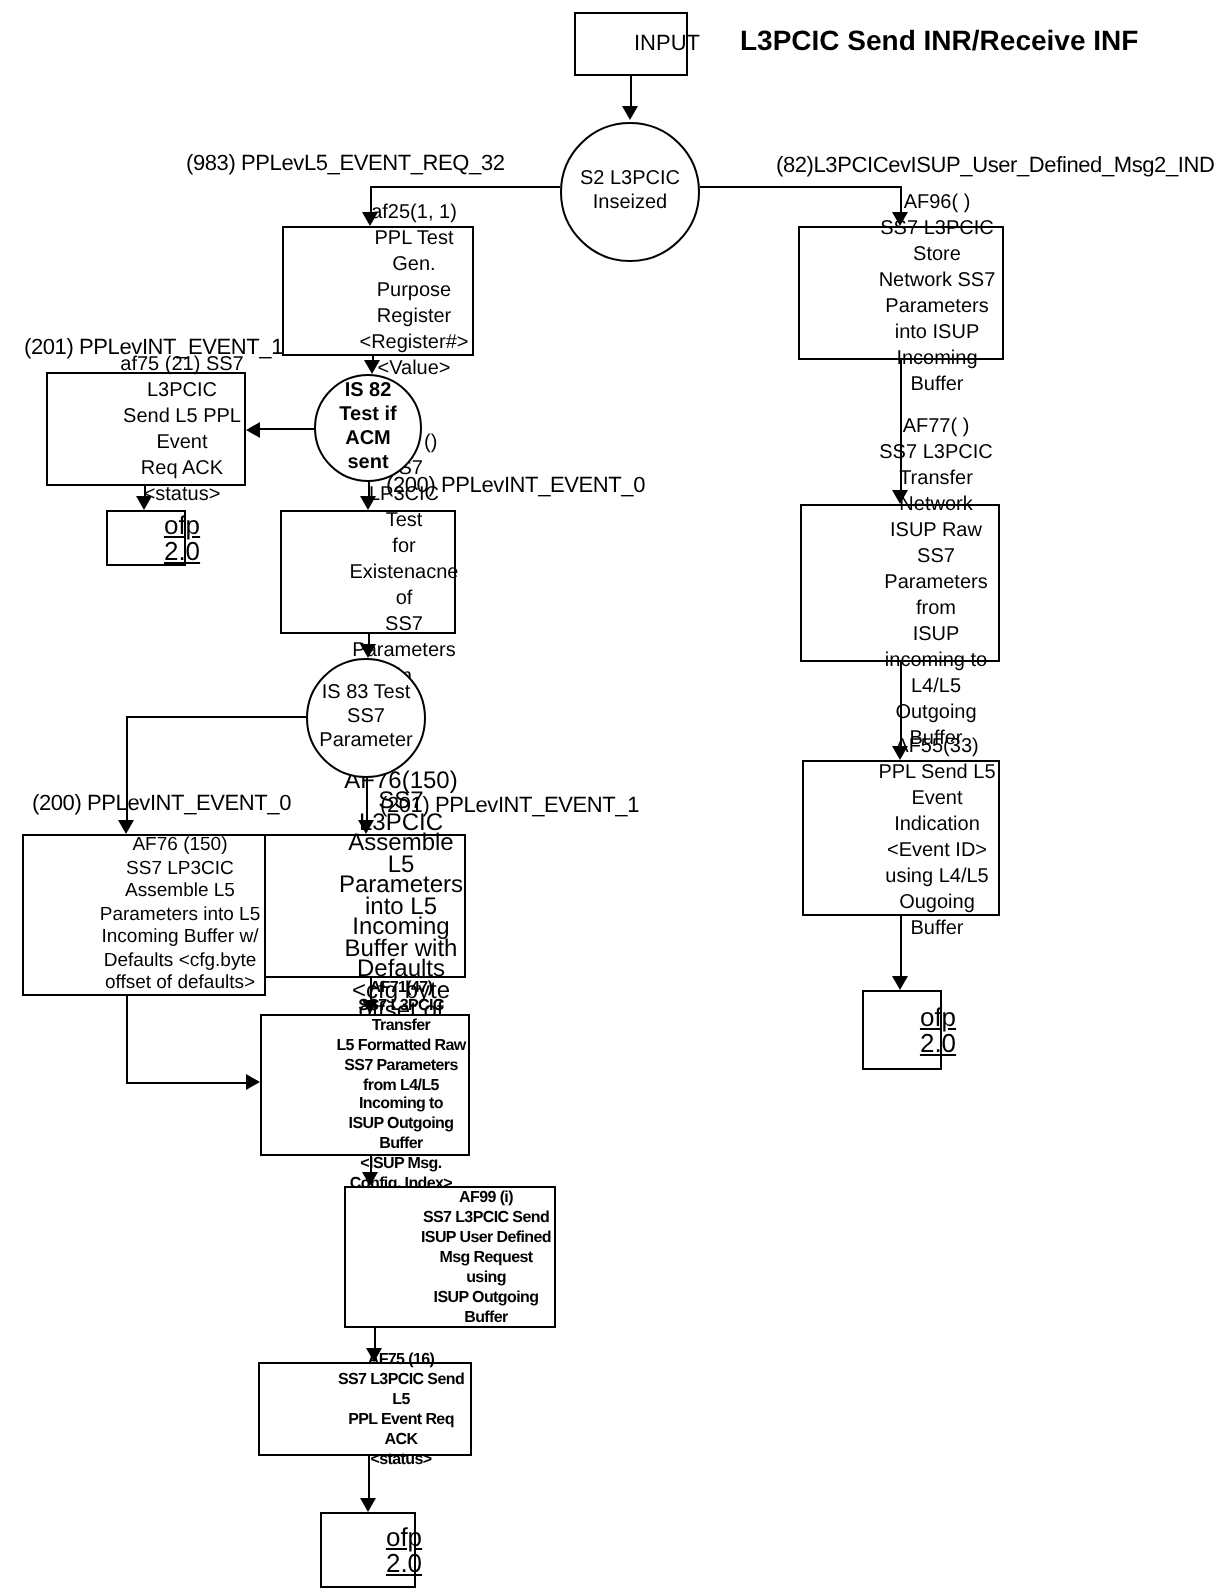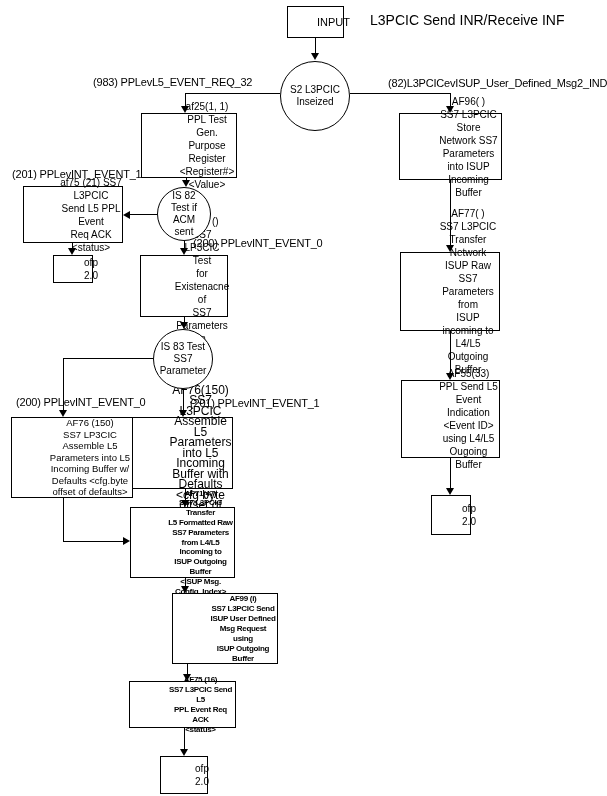--- a/index.html
+++ b/index.html
@@ -12,35 +12,35 @@
     display:flex;align-items:center;justify-content:center;text-align:center;
     font-size:10px;line-height:13px;white-space:pre-line;box-sizing:border-box;padding-left:36px;
   }
   .circle{
     position:absolute;border:1px solid #000;border-radius:50%;background:#fff;
     display:flex;align-items:center;justify-content:center;text-align:center;
     font-size:10px;line-height:12px;white-space:pre-line;box-sizing:border-box;
   }
   .small{font-size:8px;line-height:10px;font-weight:bold;letter-spacing:-0.3px;}
   .tiny{font-size:8px;line-height:9.8px;font-weight:bold;letter-spacing:-0.3px;}
-  .ofp{font-size:10px;}
+  .ofp{font-size:13px;text-decoration:underline;}
   .line{position:absolute;background:#000;}
   .edge-label{position:absolute;font-size:11px;white-space:nowrap;letter-spacing:-0.2px;}
   .title{position:absolute;font-size:14px;white-space:nowrap;}
   .arr{position:absolute;width:0;height:0;}
   .arr.down{border-left:4px solid transparent;border-right:4px solid transparent;border-top:7px solid #000;}
   .arr.left{border-top:4px solid transparent;border-bottom:4px solid transparent;border-right:7px solid #000;}
   .arr.right{border-top:4px solid transparent;border-bottom:4px solid transparent;border-left:7px solid #000;}
 </style>
 </head>
 <body>
 
 <div id="canvas">
 
-  <div class="title" style="left:370px;top:12px;">L3PCIC Send INR/Receive INF</div>
+  <div class="title" style="left:370px;top:12px;font-weight:bold;">L3PCIC Send INR/Receive INF</div>
 
   <div class="node" style="left:287px;top:6px;width:57px;height:32px;font-size:11px;">INPUT</div>
   <div class="node" style="left:141px;top:113px;width:96px;height:65px;">af25(1, 1)
 PPL Test Gen.
 Purpose Register
 &lt;Register#&gt;&lt;Value&gt;</div>
   <div class="node" style="left:23px;top:186px;width:100px;height:57px;">af75 (21) SS7 L3PCIC
 Send L5 PPL Event
 Req ACK &lt;status&gt;</div>
   <div class="node ofp" style="left:53px;top:255px;width:40px;height:28px;">ofp 2.0</div>
@@ -93,21 +93,21 @@
 L4/L5 Outgoing Buffer</div>
   <div class="node" style="left:401px;top:380px;width:99px;height:78px;">AF55(33)
 PPL Send L5 Event
 Indication &lt;Event ID&gt;
 using L4/L5 Ougoing
 Buffer</div>
   <div class="node ofp" style="left:431px;top:495px;width:40px;height:40px;">ofp 2.0</div>
 
   <div class="circle" style="left:280px;top:61px;width:70px;height:70px;">S2 L3PCIC
 Inseized</div>
-  <div class="circle" style="left:157px;top:187px;width:54px;height:54px;">IS 82
+  <div class="circle" style="left:157px;top:187px;width:54px;height:54px;font-weight:bold;">IS 82
 Test if
 ACM
 sent</div>
   <div class="circle" style="left:153px;top:329px;width:60px;height:60px;">IS 83 Test
 SS7
 Parameter</div>
 
   <div class="edge-label" style="left:93px;top:76px;">(983) PPLevL5_EVENT_REQ_32</div>
   <div class="edge-label" style="left:388px;top:77px;">(82)L3PCICevISUP_User_Defined_Msg2_IND</div>
   <div class="edge-label" style="left:12px;top:168px;">(201) PPLevINT_EVENT_1</div>

